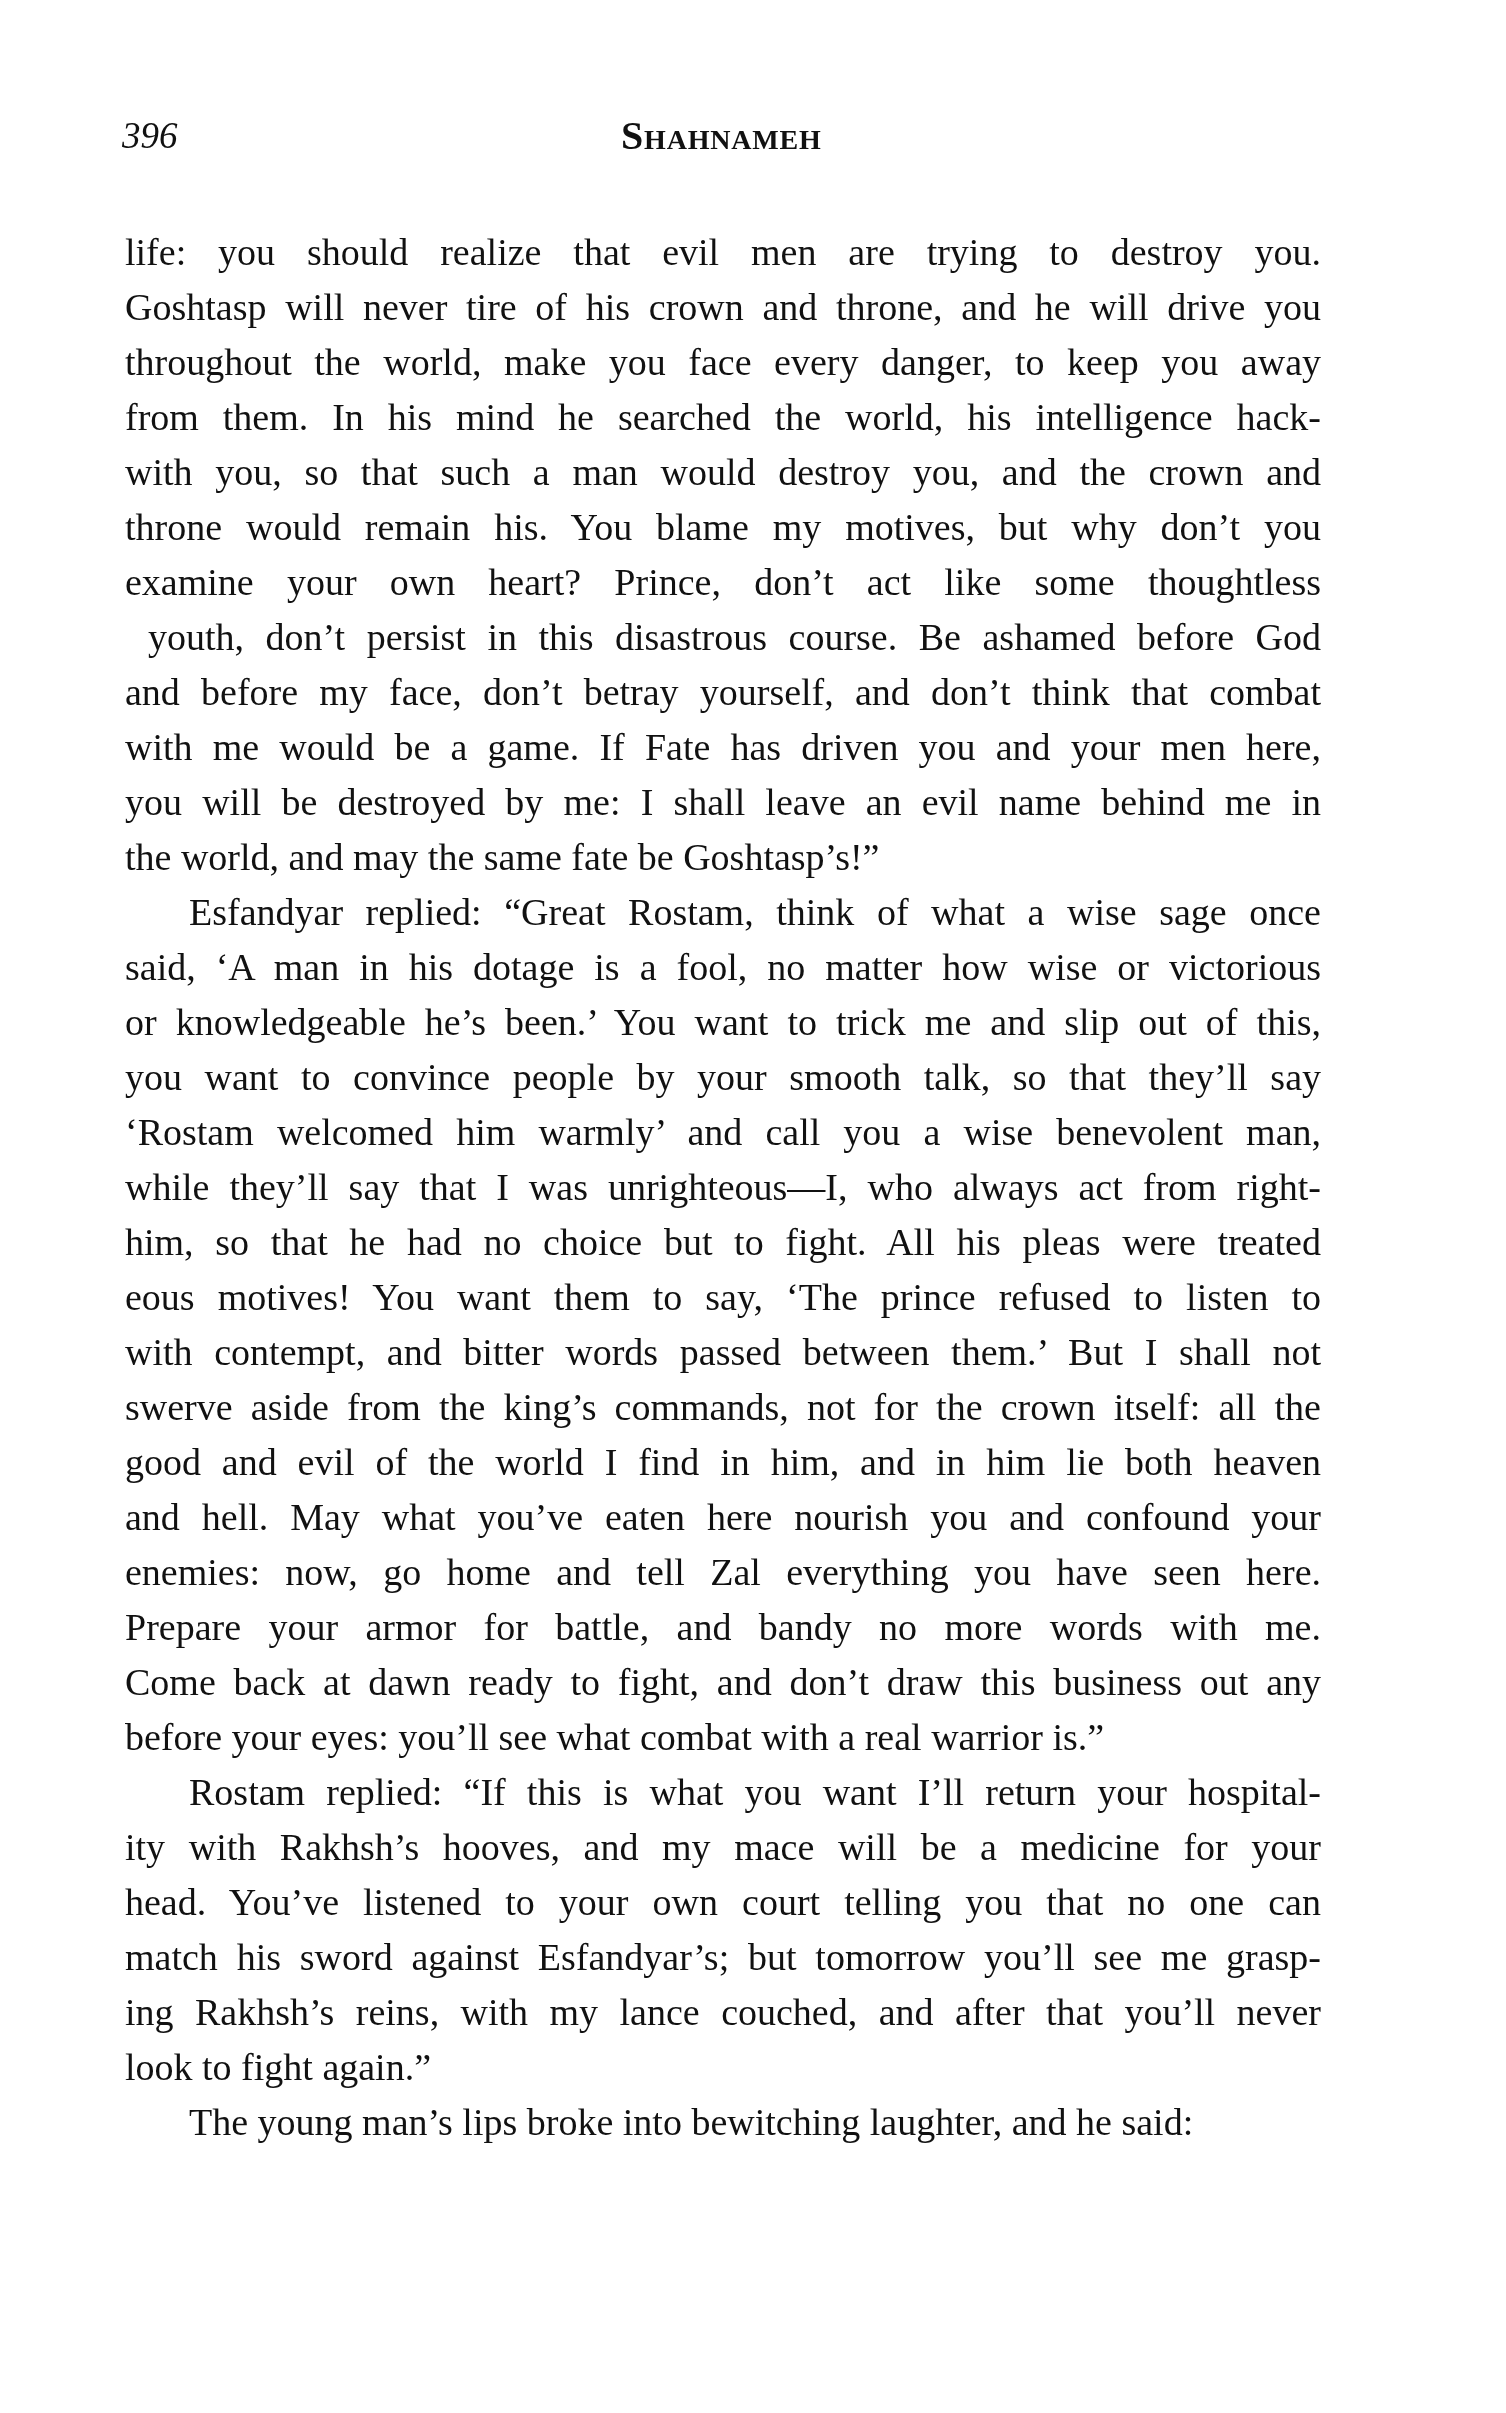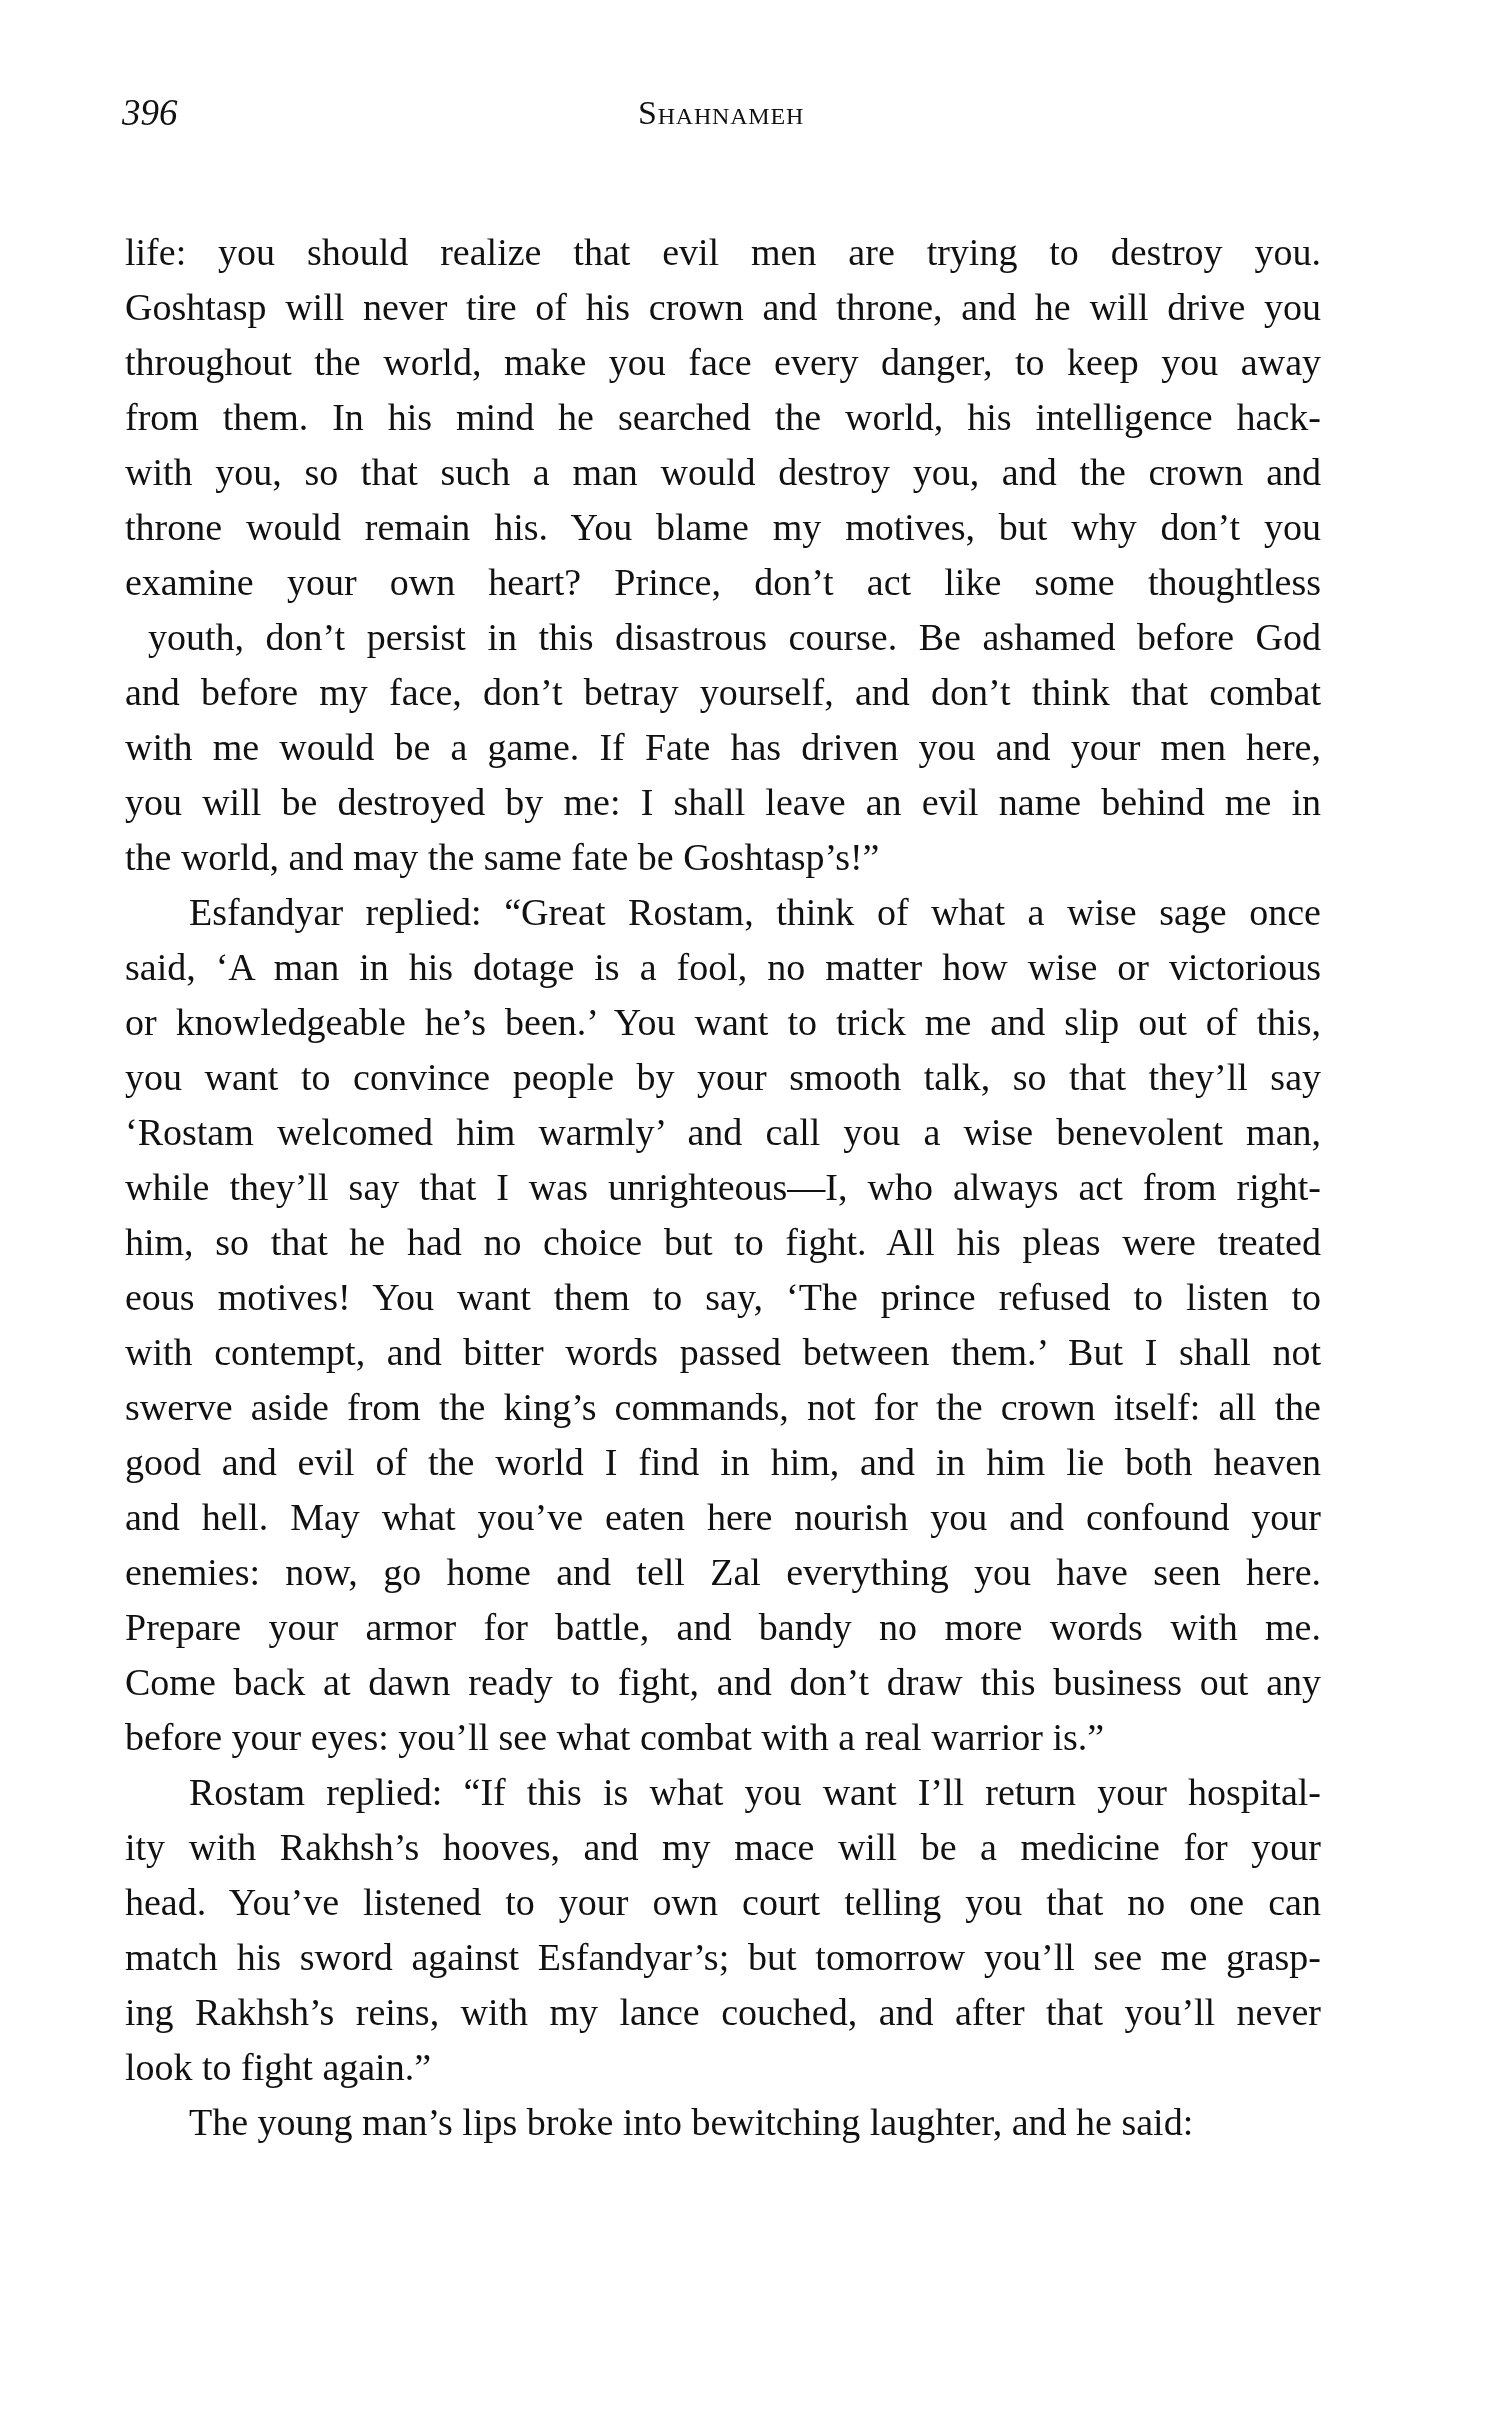--- a/index.html
+++ b/index.html
@@ -10,44 +10,45 @@
     body {
       width: 1506px;
       height: 2413px;
       position: relative;
       overflow: hidden;
       color: #111111;
       font-family: "Liberation Serif", "DejaVu Serif", serif;
     }
     .running-head {
       position: absolute;
-      top: 89px;
+      top: 112px;
       left: 0;
       width: 1480px;
       height: 47px;
     }
     .page-number {
       position: absolute;
       left: 122px;
       top: 0;
       font-size: 37px;
       font-style: italic;
       line-height: 47px;
     }
     .book-title {
       position: absolute;
       left: 621px;
       width: 200px;
       top: 0;
-      font-size: 34px;
+      font-size: 40px;
       line-height: 47px;
       font-variant: small-caps;
       letter-spacing: 0.8px;
       text-align: center;
       white-space: nowrap;
+      font-weight: bold;
     }
     .text-block {
       position: absolute;
       left: 125px;
       top: 225px;
       width: 1196px;
     }
     .line {
       display: block;
       height: 55px;

